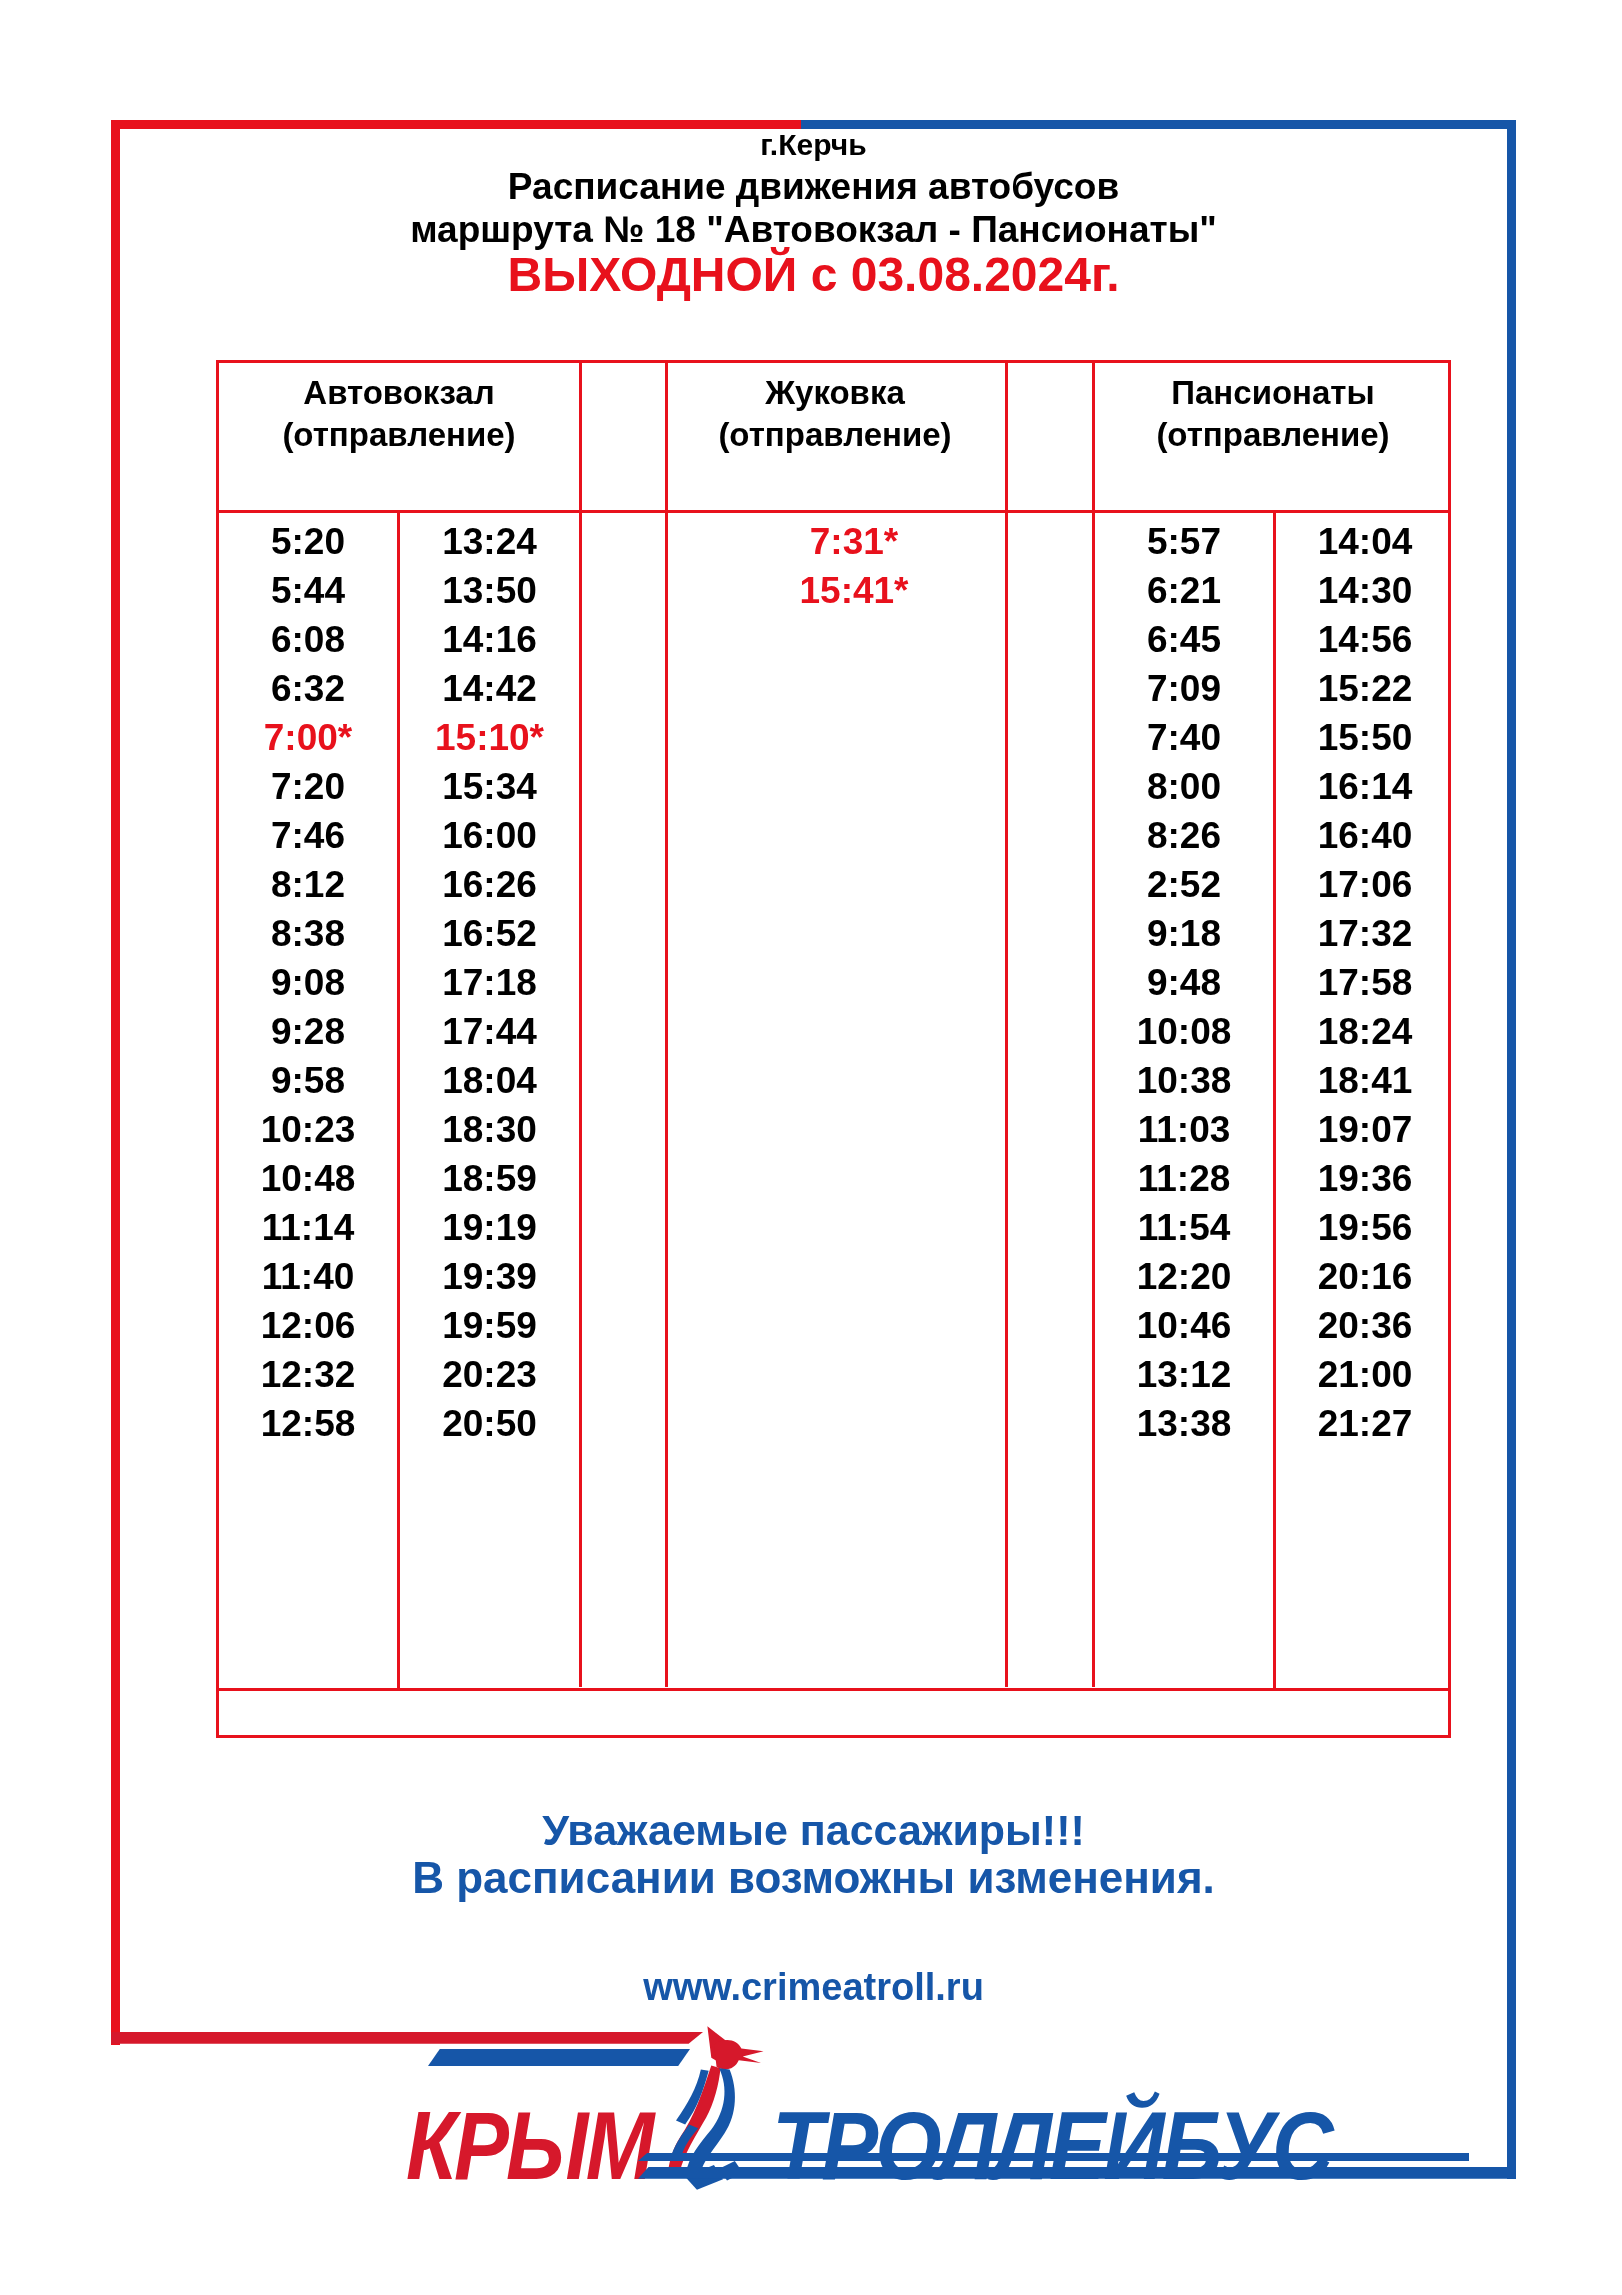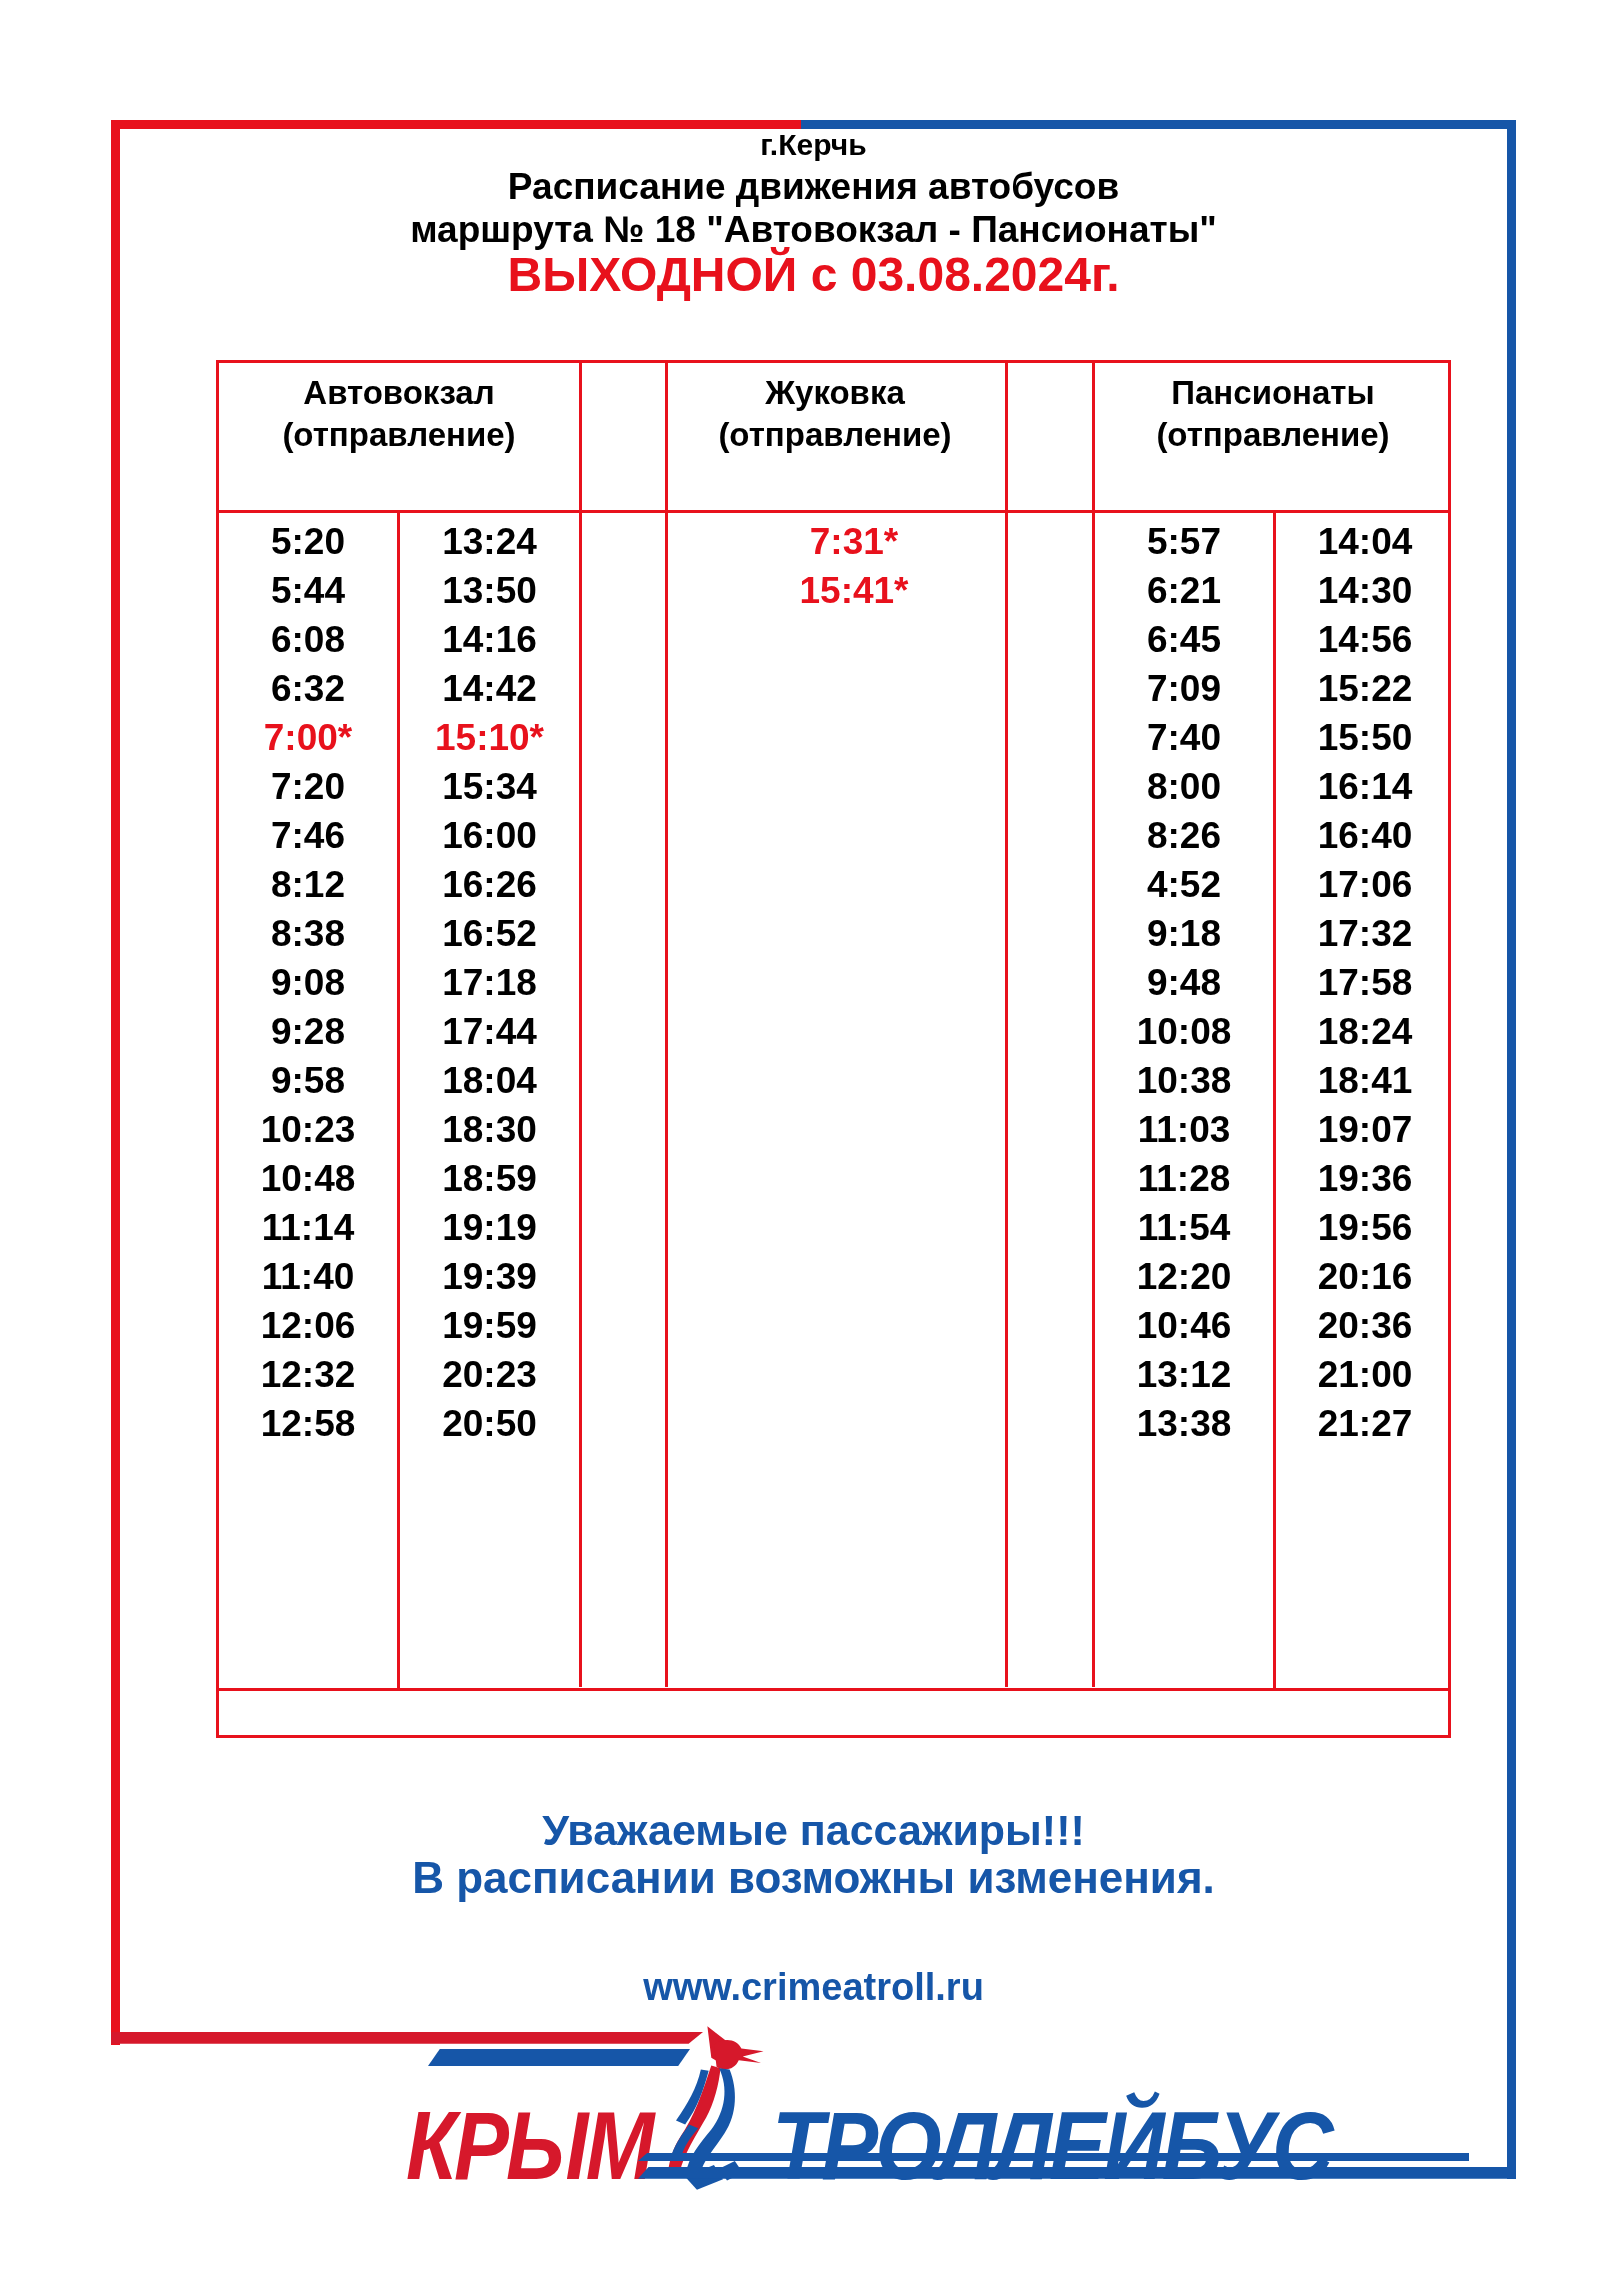--- a/index.html
+++ b/index.html
@@ -143,21 +143,21 @@
         <div class="time red">15:41*</div>
       </div>
     <div class="timecol" style="left:876px;width:178px;">
         <div class="time">5:57</div>
         <div class="time">6:21</div>
         <div class="time">6:45</div>
         <div class="time">7:09</div>
         <div class="time">7:40</div>
         <div class="time">8:00</div>
         <div class="time">8:26</div>
-        <div class="time">4:52</div>
+        <div class="time">2:52</div>
         <div class="time">9:18</div>
         <div class="time">9:48</div>
         <div class="time">10:08</div>
         <div class="time">10:38</div>
         <div class="time">11:03</div>
         <div class="time">11:28</div>
         <div class="time">11:54</div>
         <div class="time">12:20</div>
         <div class="time">10:46</div>
         <div class="time">13:12</div>

